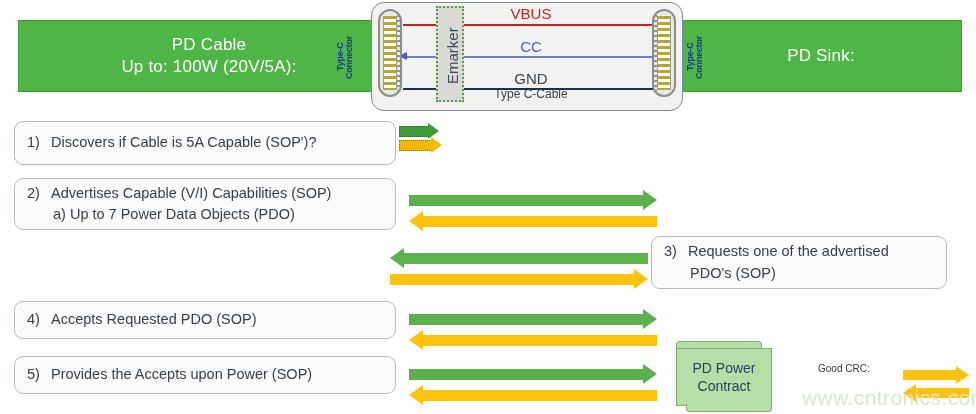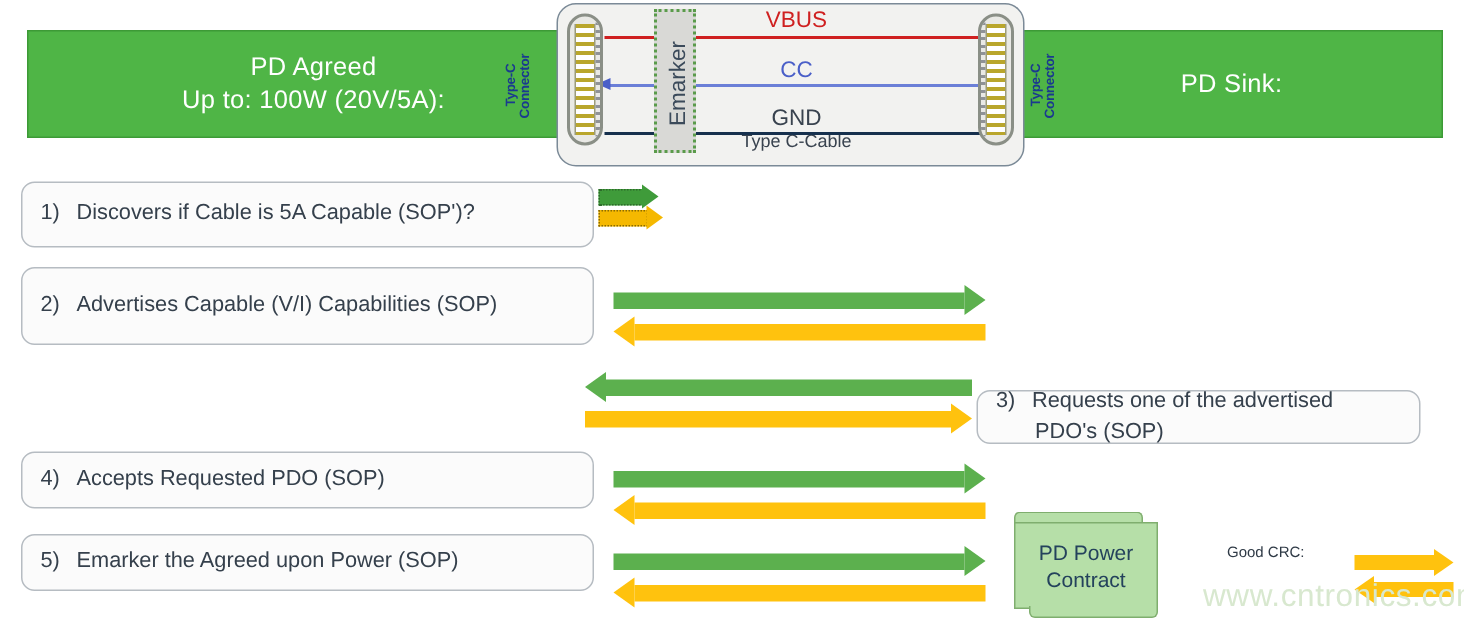--- a/index.html
+++ b/index.html
@@ -99,21 +99,21 @@
     color:#35404c;font-size:14.5px;
     display:flex;flex-direction:column;justify-content:center;
     padding:4px 12px;line-height:1.45;
   }
   .stepbox .ln{white-space:nowrap;}
   .ind{padding-left:26px;}
   .num{display:inline-block;min-width:24px;}
 
   #box1{left:14px;top:121px;width:382px;height:44px;}
   #box2{left:14px;top:178px;width:382px;height:52px;}
-  #box3{left:651px;top:236px;width:296px;height:36px;margin-top:24px;}
+  #box3{left:651px;top:236px;width:296px;height:53px;}
   #box4{left:14px;top:301px;width:382px;height:38px;}
   #box5{left:14px;top:356px;width:382px;height:38px;}
 
   
   .barrow{position:absolute;height:0;}
   .bshaft{position:absolute;top:0;height:11px;}
   .bheadR{position:absolute;top:-5px;width:0;height:0;
     border-top:10.5px solid transparent;border-bottom:10.5px solid transparent;}
   .bheadL{position:absolute;top:-5px;width:0;height:0;
     border-top:10.5px solid transparent;border-bottom:10.5px solid transparent;}
@@ -165,21 +165,21 @@
     font-size:21px;color:#d8e8cf;letter-spacing:.4px;white-space:nowrap;
   }
 </style>
 </head>
 <body>
 
 <div id="stage">
 
   <div class="greenbar" id="pd-source">
     <div class="gb-text">
-      <div>PD Agreed</div>
+      <div>PD Cable</div>
       <div>Up to: 100W (20V/5A):</div>
     </div>
   </div>
 
   <div class="greenbar" id="pd-sink">
     <div class="gb-text">PD Sink:</div>
   </div>
 
   <div class="stub" id="stub-l"></div>
   <div class="stub" id="stub-r"></div>
@@ -232,20 +232,21 @@
   </div>
   <div class="smallarrow sa-ylw" style="left:399px;top:140px;width:42px;">
     <div class="sa-shaft" style="width:33px;"></div>
     <div class="sa-head" style="left:32px;"></div>
   </div>
 
   <div class="stepbox" id="box2">
     <div class="ln">
       <span class="num">2)</span><span>Advertises Capable (V/I) Capabilities (SOP)</span>
     </div>
+    <div class="ln ind">a)  Up to 7 Power Data Objects (PDO)</div>
   </div>
   <div class="barrow grn" style="left:409px;top:195px;width:248px;">
     <div class="bshaft" style="left:0;width:234px;"></div>
     <div class="bheadR" style="left:234px;"></div>
   </div>
   <div class="barrow ylw" style="left:409px;top:216px;width:248px;">
     <div class="bshaft" style="left:14px;width:234px;"></div>
     <div class="bheadL" style="left:0px;"></div>
   </div>
 
@@ -273,21 +274,21 @@
     <div class="bshaft" style="left:0;width:234px;"></div>
     <div class="bheadR" style="left:234px;"></div>
   </div>
   <div class="barrow ylw" style="left:409px;top:335px;width:248px;">
     <div class="bshaft" style="left:14px;width:234px;"></div>
     <div class="bheadL" style="left:0px;"></div>
   </div>
 
   <div class="stepbox" id="box5">
     <div class="ln">
-      <span class="num">5)</span><span>Emarker the Agreed upon Power (SOP)</span>
+      <span class="num">5)</span><span>Provides the Accepts upon Power (SOP)</span>
     </div>
   </div>
   <div class="barrow grn" style="left:409px;top:369px;width:248px;">
     <div class="bshaft" style="left:0;width:234px;"></div>
     <div class="bheadR" style="left:234px;"></div>
   </div>
   <div class="barrow ylw" style="left:409px;top:390px;width:248px;">
     <div class="bshaft" style="left:14px;width:234px;"></div>
     <div class="bheadL" style="left:0px;"></div>
   </div>

